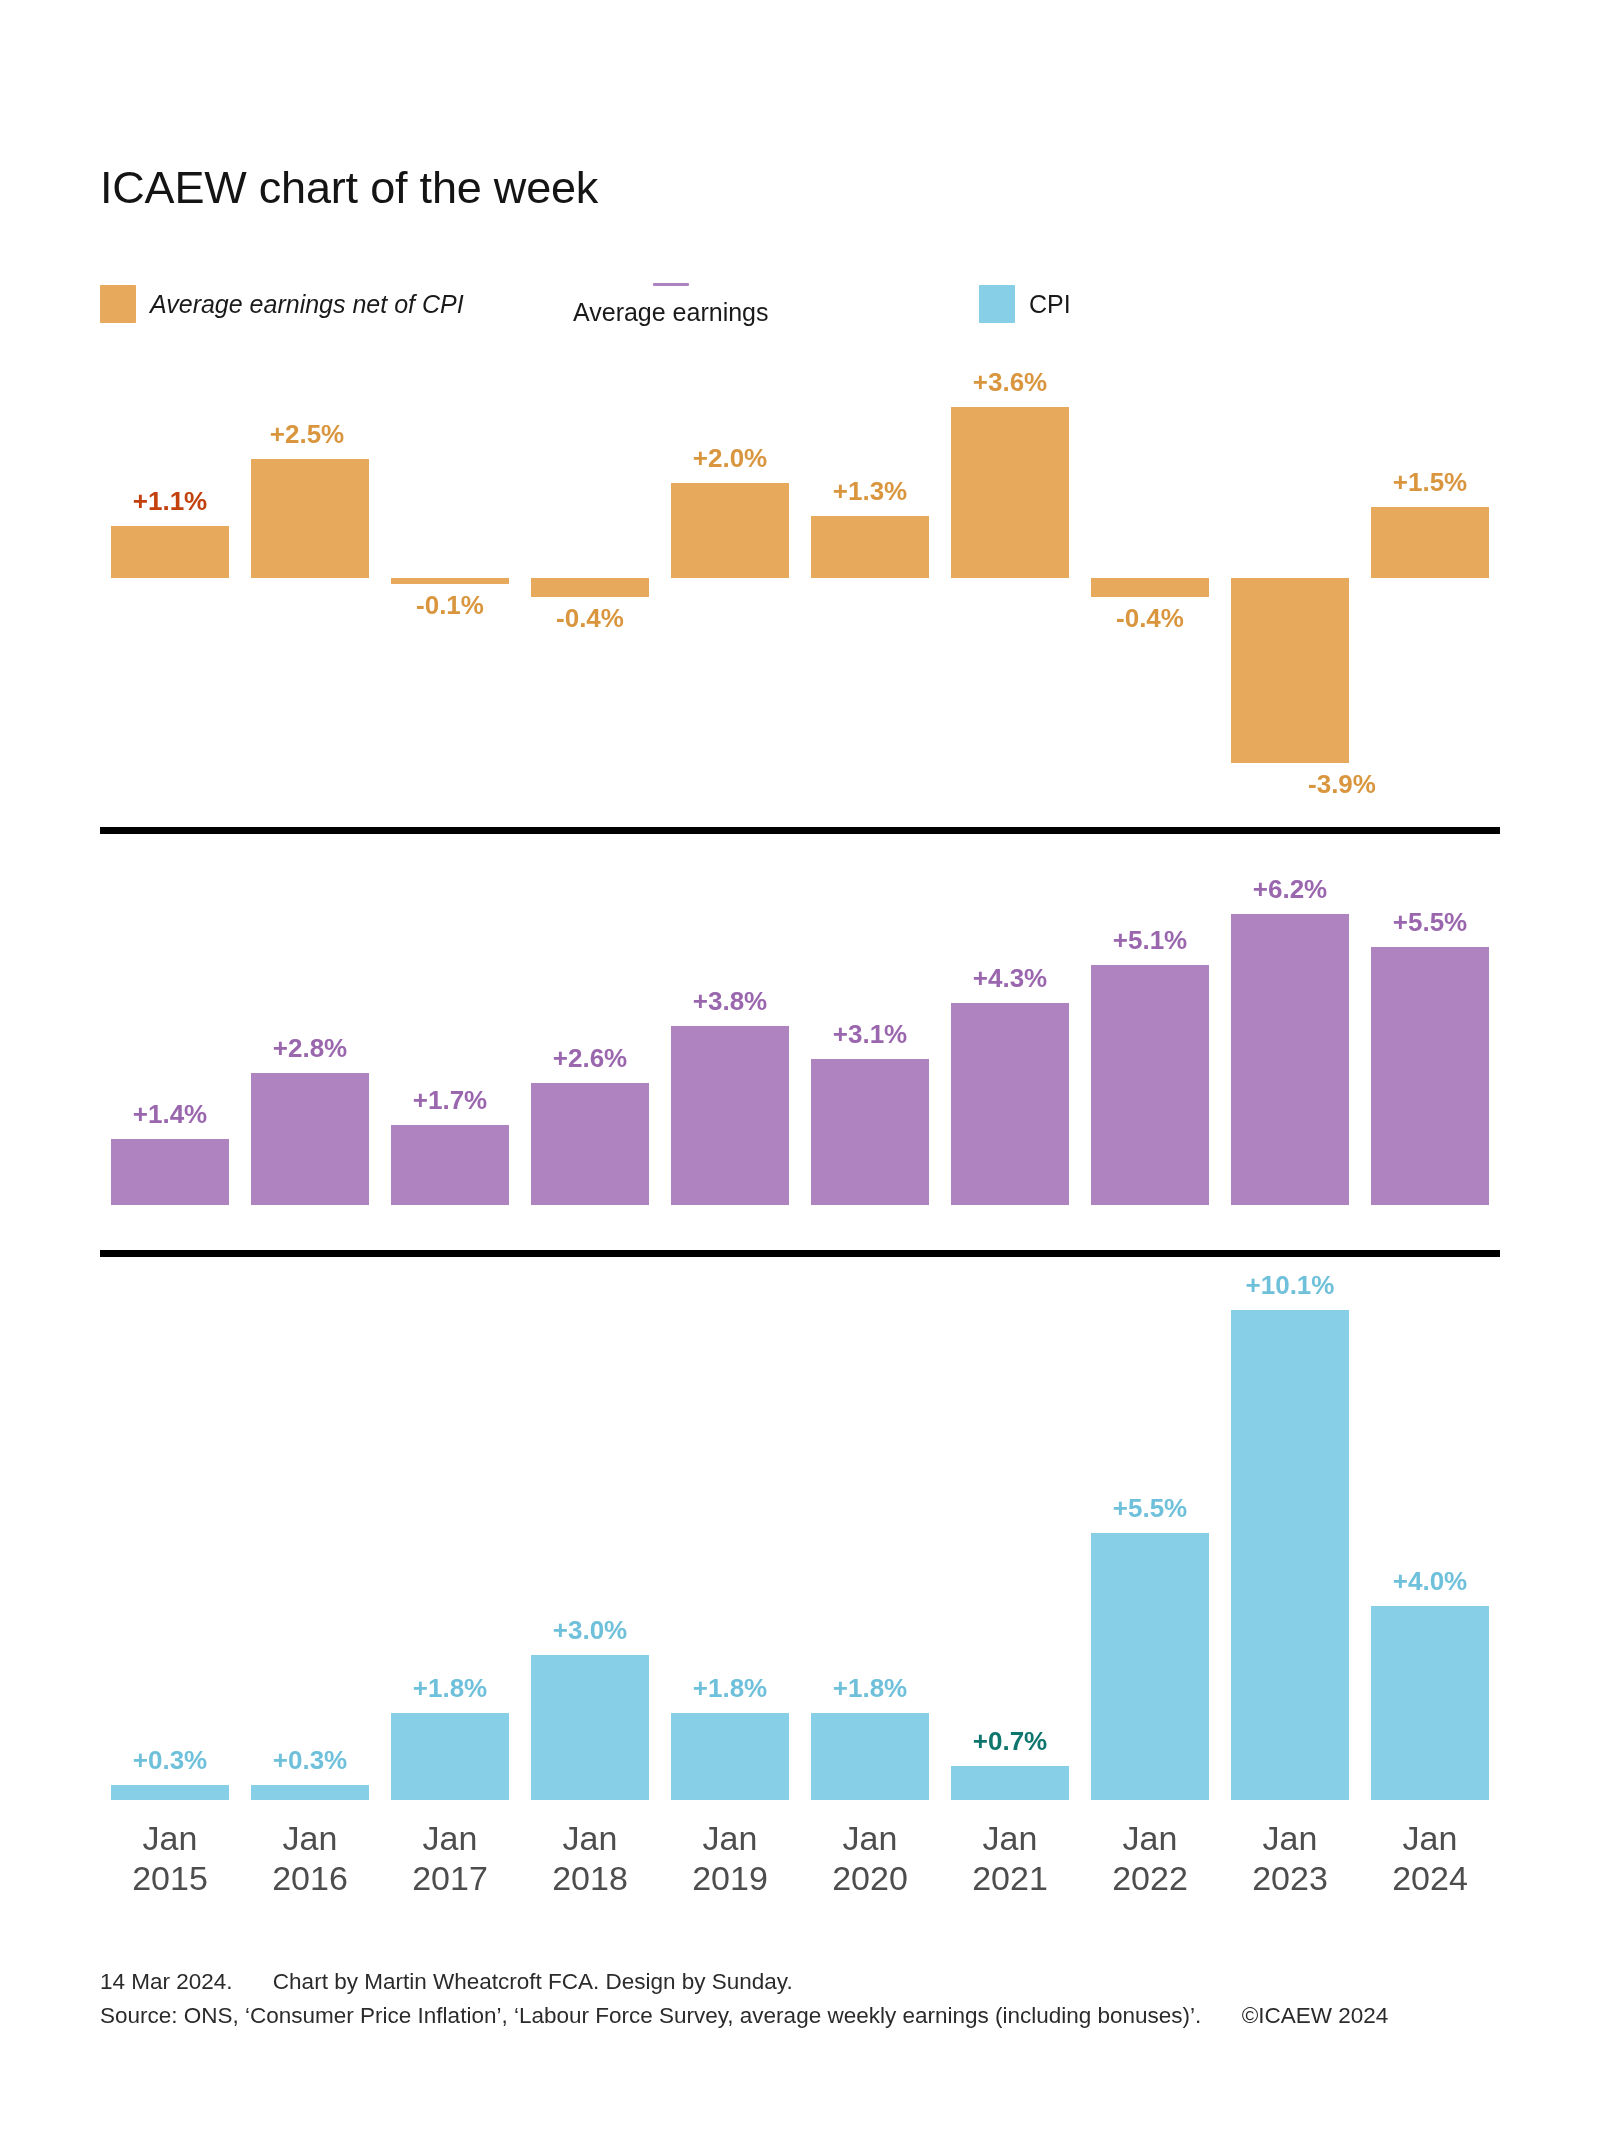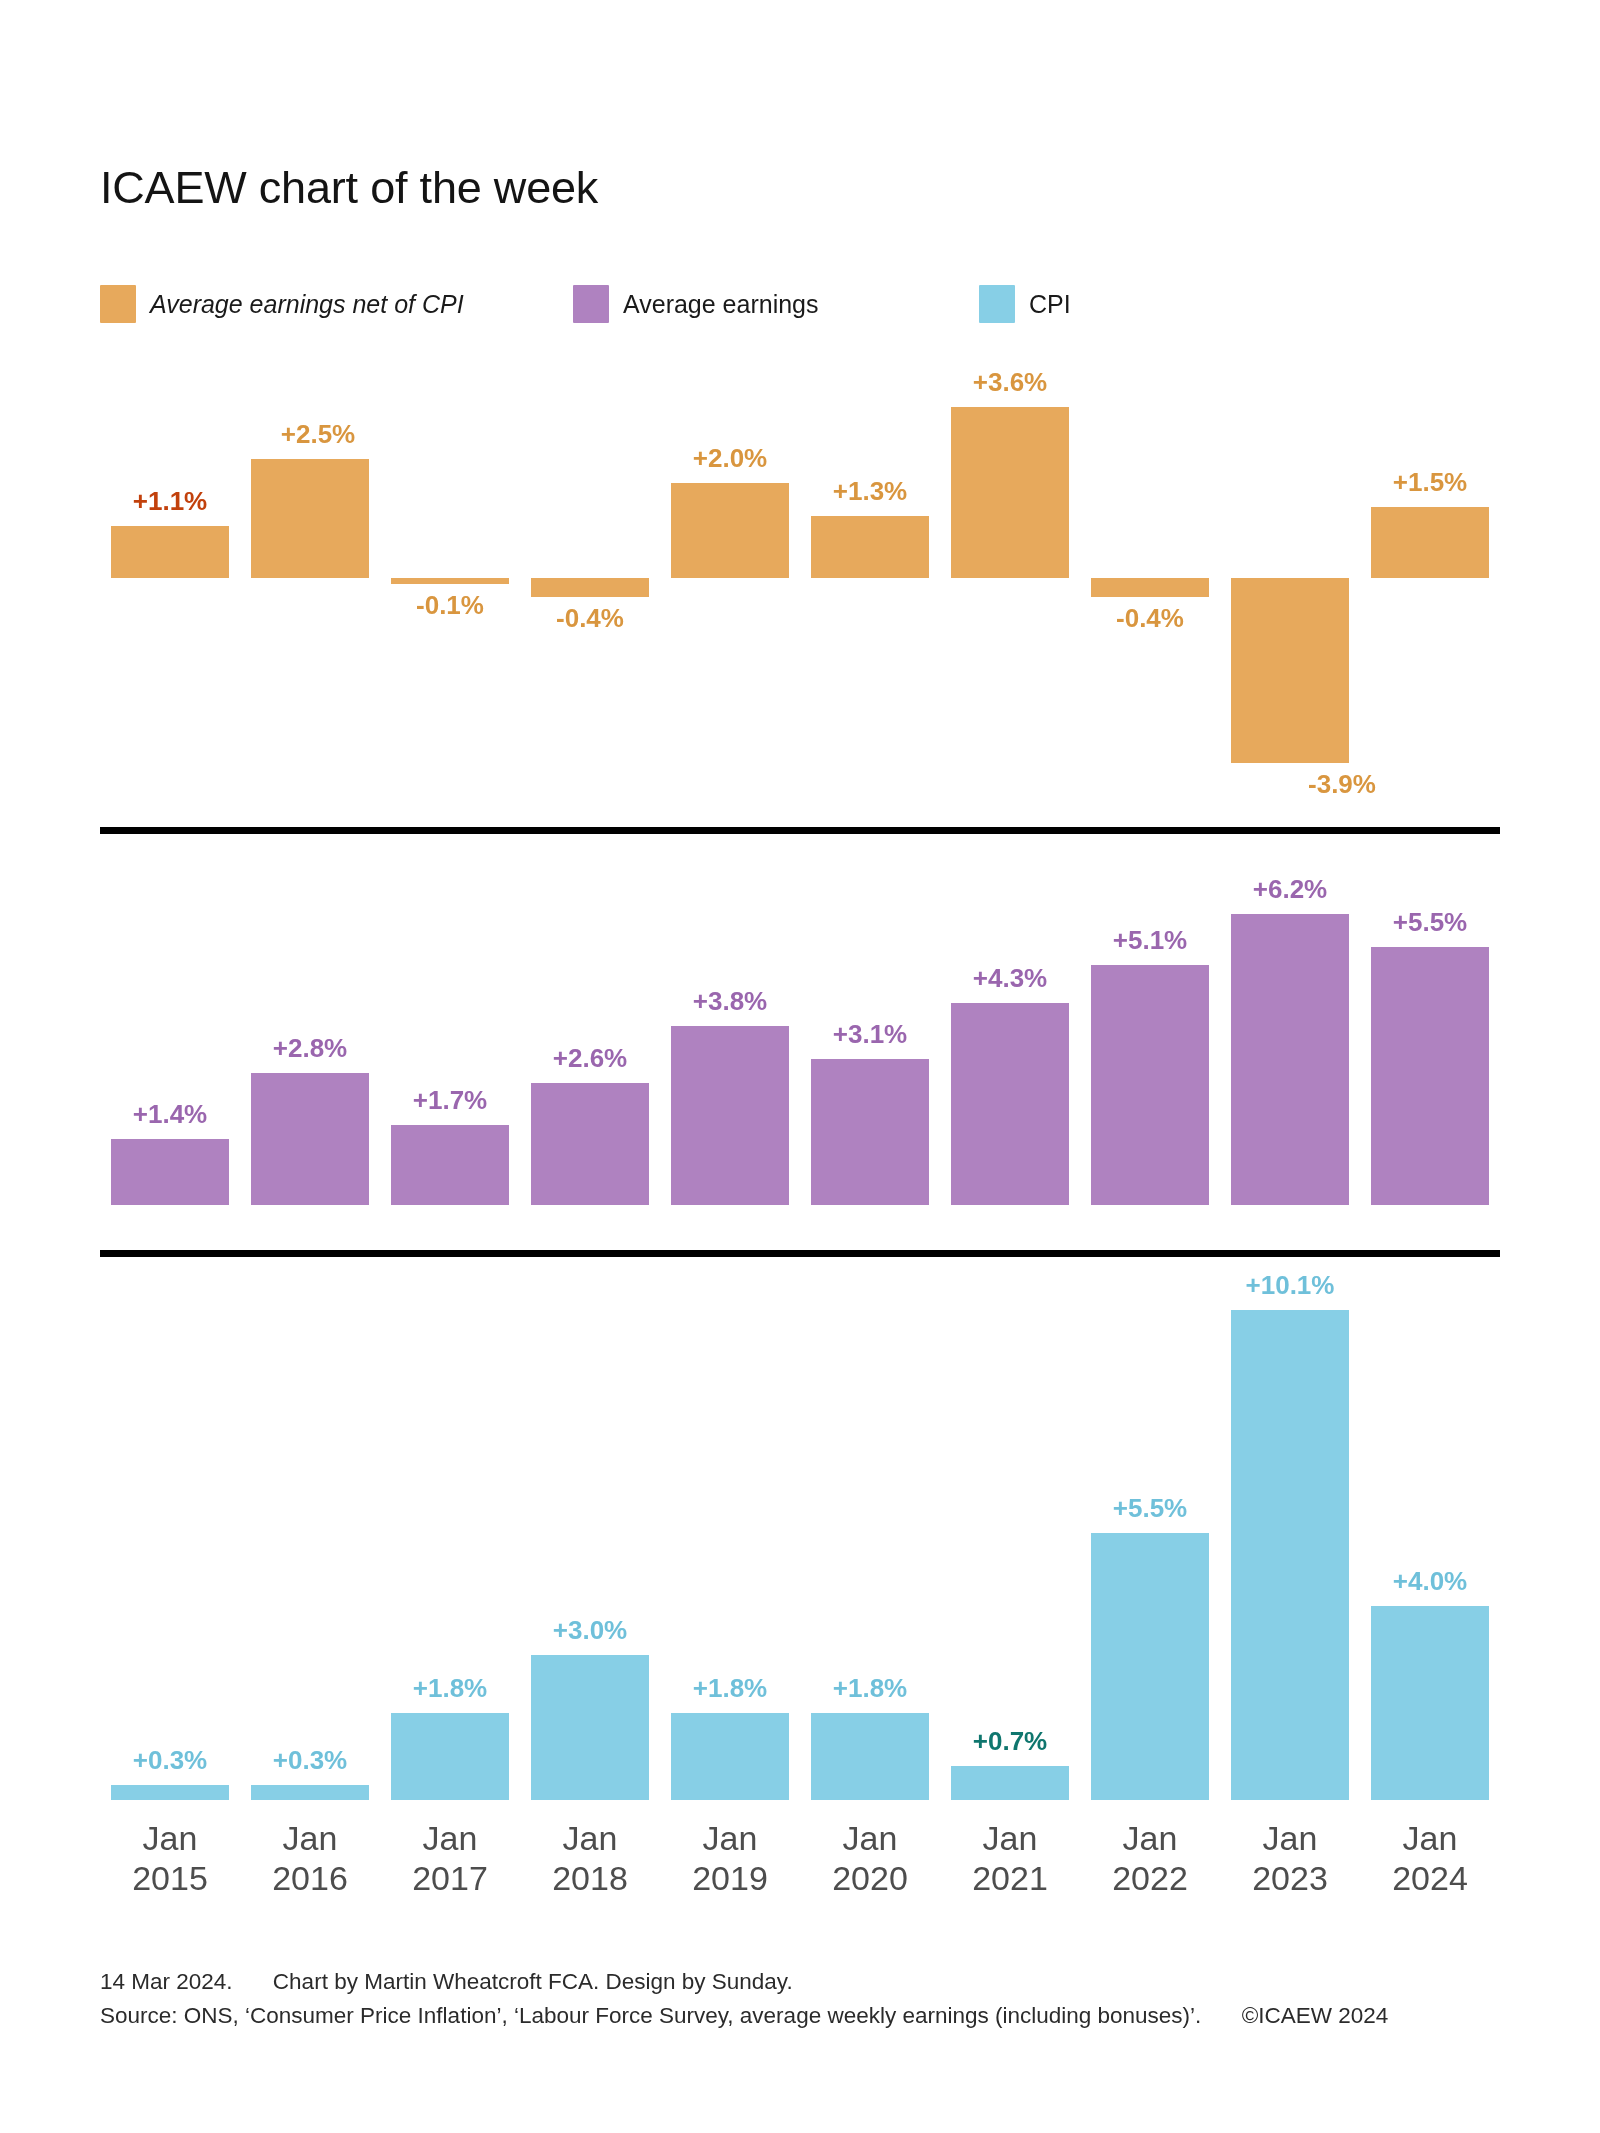--- a/index.html
+++ b/index.html
@@ -50,36 +50,36 @@
 
 <div class="page">
 
   <div class="subtitle">ICAEW chart of the week</div>
 
   <div class="legend" id="legend">
       <div class="legend-item" style="left: 0px; font-style: italic;">
         <span class="legend-swatch" style="background: rgb(231, 169, 92);"></span>
         <span class="legend-label">Average earnings net of CPI</span>
       </div>
-      <div class="legend-item" style="left: 473px;">
+      <div class="legend-item" style="left: 473px; flex-direction: column;">
         <span class="legend-swatch" style="background: rgb(175, 130, 192);"></span>
         <span class="legend-label">Average earnings</span>
       </div>
       <div class="legend-item" style="left: 879px;">
         <span class="legend-swatch" style="background: rgb(135, 207, 230);"></span>
         <span class="legend-label">CPI</span>
       </div>
     </div>
 
   <div id="plot">
       <div class="panel" style="top: 0px;">
         <div class="bar" style="left: 111px; width: 118px; top: 525.75px; height: 52.25px; background: rgb(231, 169, 92);"></div>
         <div class="bar-label" style="left: 100px; width: 140px; color: #c2410c; top: 487.75px;">+1.1%</div>
         <div class="bar" style="left: 251px; width: 118px; top: 459.25px; height: 118.75px; background: rgb(231, 169, 92);"></div>
-        <div class="bar-label" style="left: 248px; width: 140px; color: rgb(217, 150, 63); top: 421.25px;">+2.5%</div>
+        <div class="bar-label" style="left: 237px; width: 140px; color: rgb(217, 150, 63); top: 421.25px;">+2.5%</div>
         <div class="bar" style="left: 391px; width: 118px; top: 578px; height: 6px; background: rgb(231, 169, 92);"></div>
         <div class="bar-label" style="left: 380px; width: 140px; color: rgb(217, 150, 63); top: 592px;">-0.1%</div>
         <div class="bar" style="left: 531px; width: 118px; top: 578px; height: 19px; background: rgb(231, 169, 92);"></div>
         <div class="bar-label" style="left: 520px; width: 140px; color: rgb(217, 150, 63); top: 605px;">-0.4%</div>
         <div class="bar" style="left: 671px; width: 118px; top: 483px; height: 95px; background: rgb(231, 169, 92);"></div>
         <div class="bar-label" style="left: 660px; width: 140px; color: rgb(217, 150, 63); top: 445px;">+2.0%</div>
         <div class="bar" style="left: 811px; width: 118px; top: 516.25px; height: 61.75px; background: rgb(231, 169, 92);"></div>
         <div class="bar-label" style="left: 800px; width: 140px; color: rgb(217, 150, 63); top: 478.25px;">+1.3%</div>
         <div class="bar" style="left: 951px; width: 118px; top: 407px; height: 171px; background: rgb(231, 169, 92);"></div>
         <div class="bar-label" style="left: 940px; width: 140px; color: rgb(217, 150, 63); top: 369px;">+3.6%</div>

